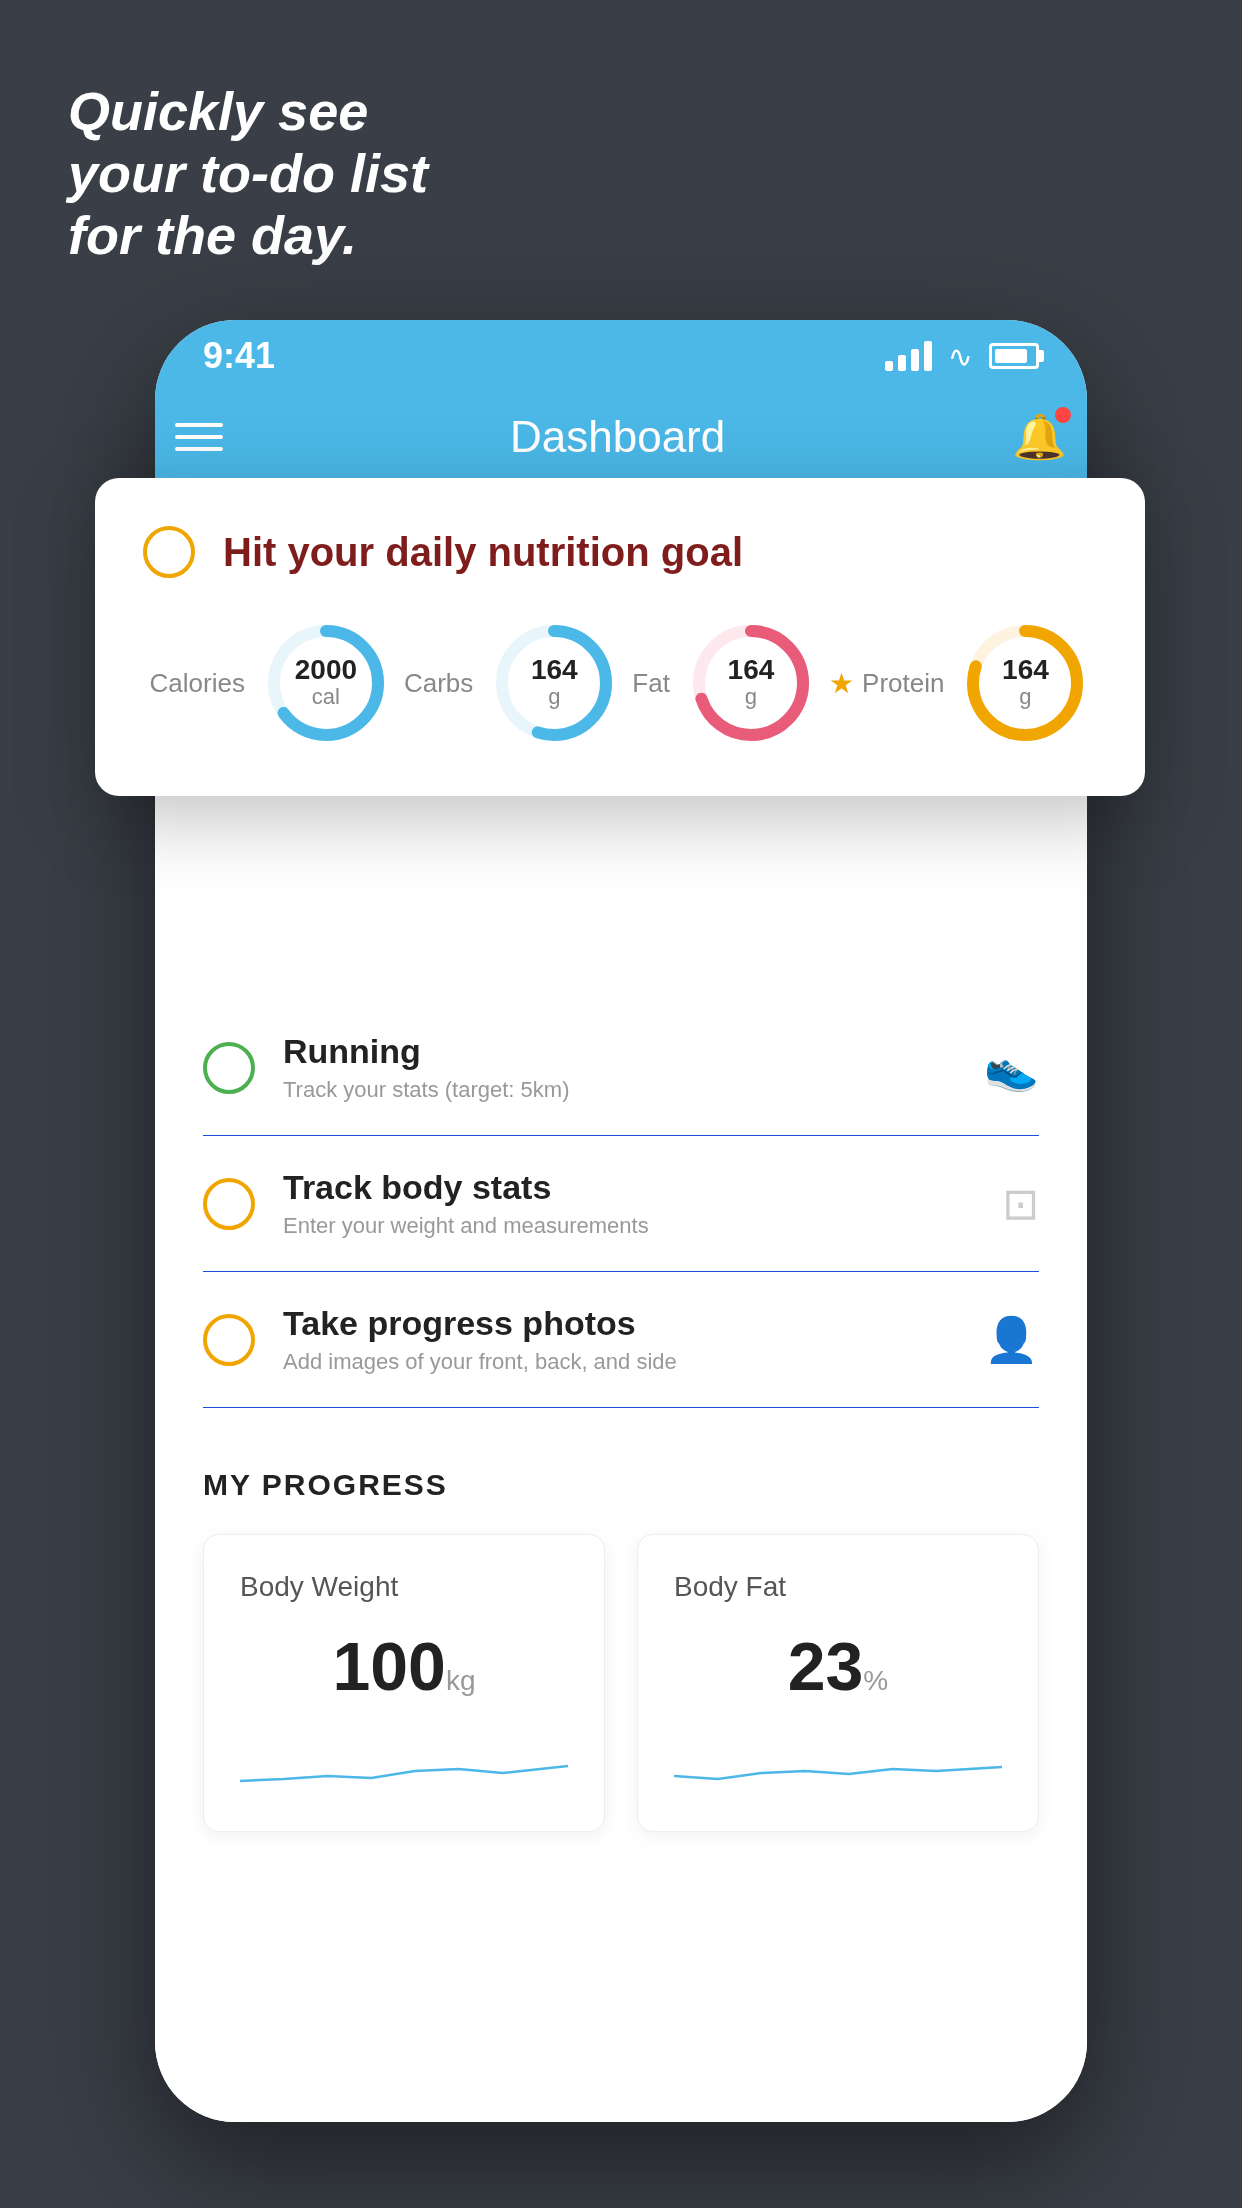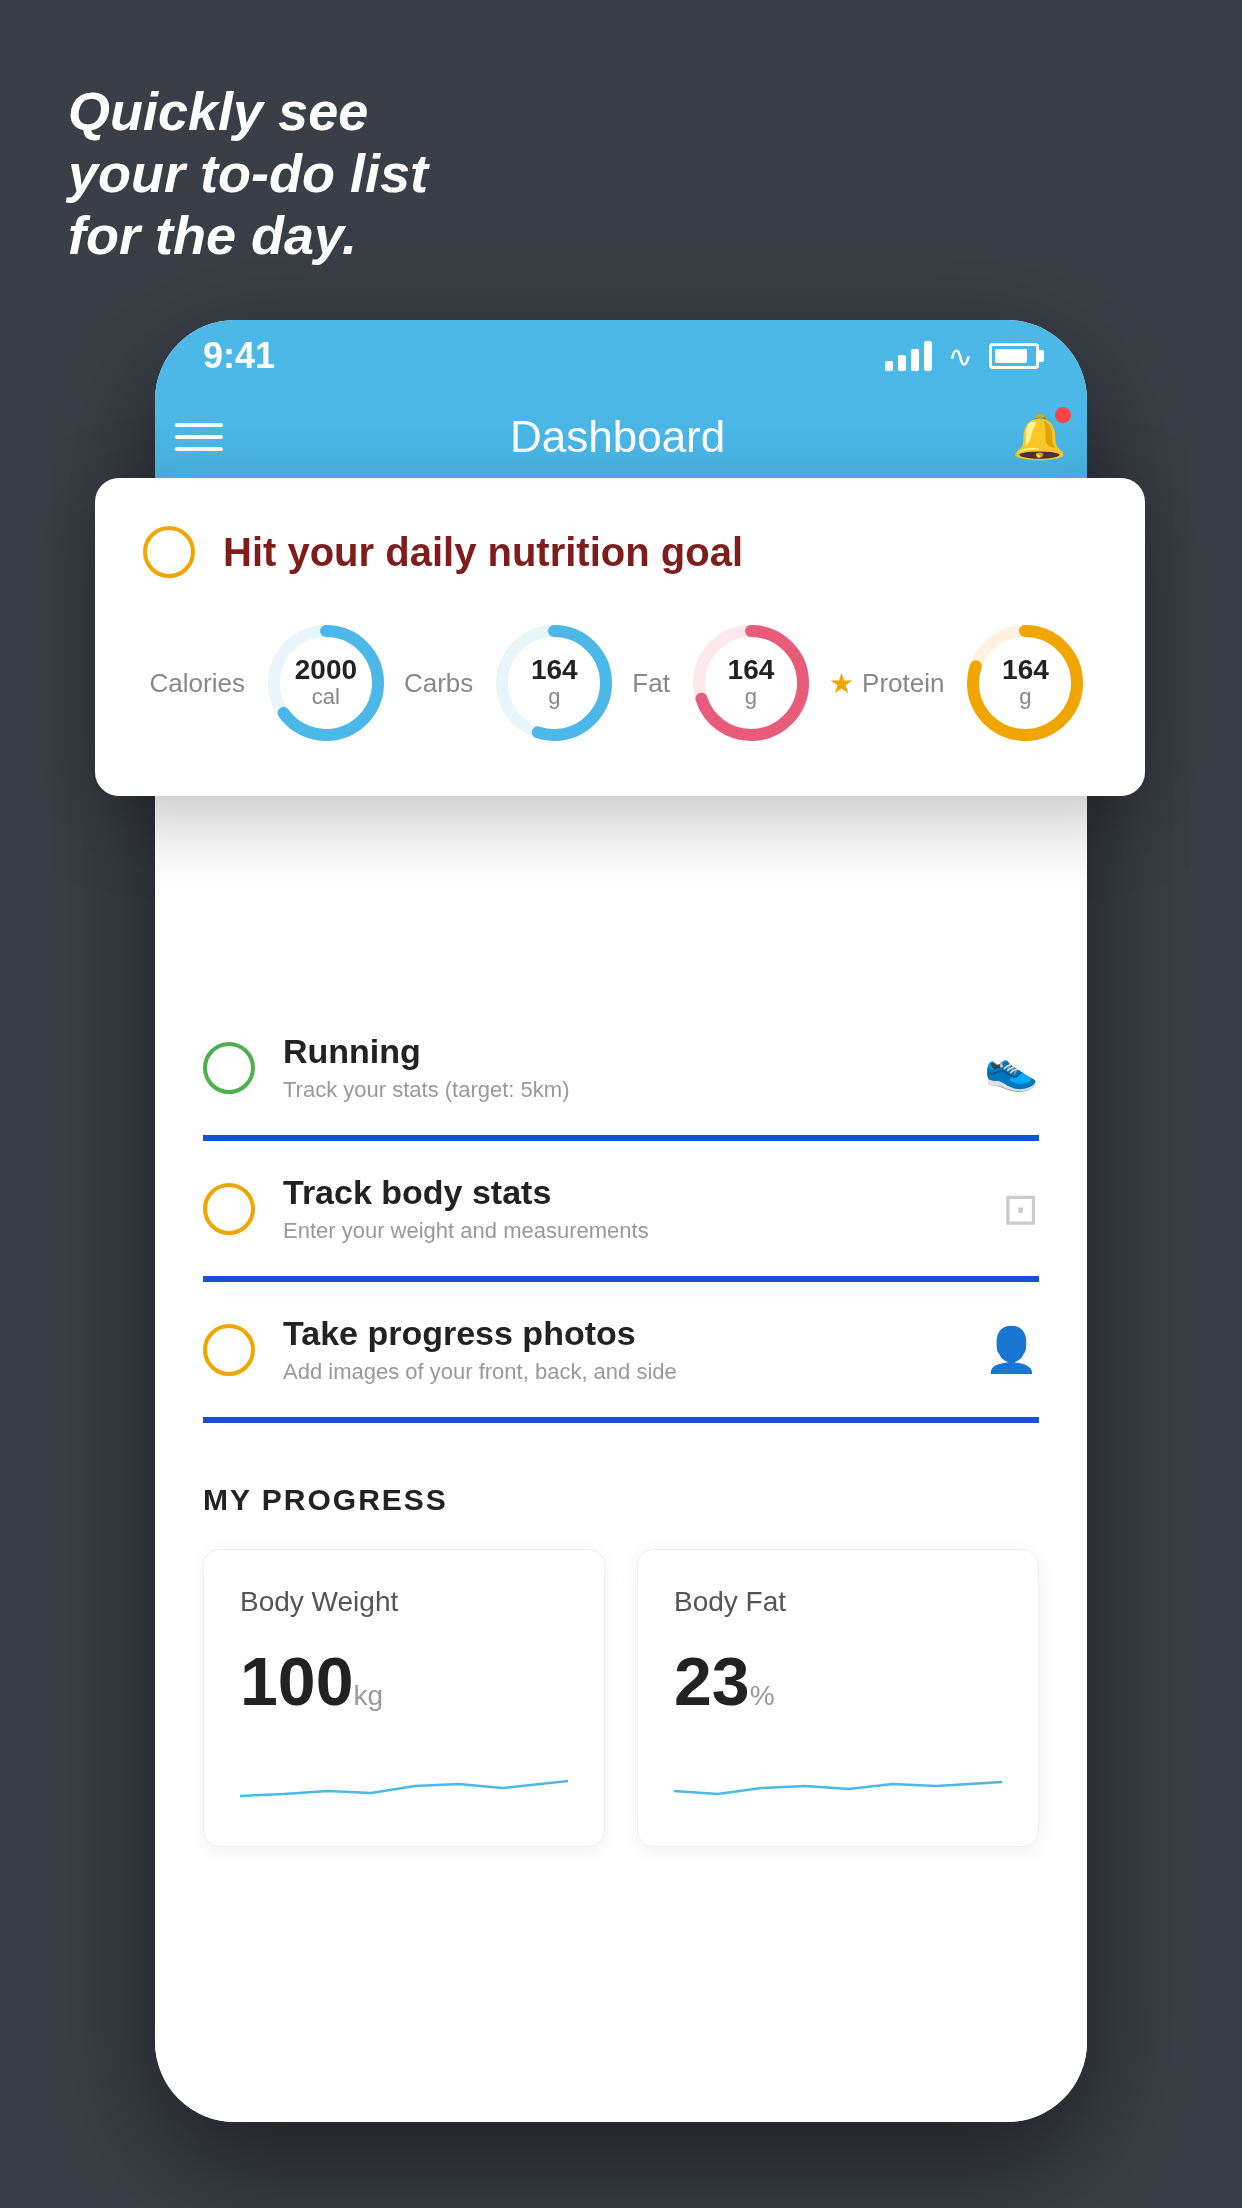--- a/index.html
+++ b/index.html
@@ -241,21 +241,21 @@
 
     
     .todo-list {
       padding: 0 48px;
       margin-top: 420px;
     }
     .todo-item {
       display: flex;
       align-items: center;
       padding: 32px 0;
-      border-bottom: 6px solid #1d4ed8;
+      border-bottom: 1px solid #1d4ed8;
       gap: 28px;
     }
     .todo-circle {
       width: 52px;
       height: 52px;
       border-radius: 50%;
       border: 4px solid;
       background: transparent;
       flex-shrink: 0;
     }
@@ -305,20 +305,21 @@
     .progress-card-title {
       font-size: 28px;
       color: #555;
       margin-bottom: 24px;
     }
     .progress-value-row {
       display: flex;
       align-items: baseline;
       gap: 0;
       margin-bottom: 36px;
+      justify-content: center;
     }
     .progress-value {
       font-size: 68px;
       font-weight: 800;
       color: #222;
     }
     .progress-unit {
       font-size: 28px;
       color: #999;
     }

